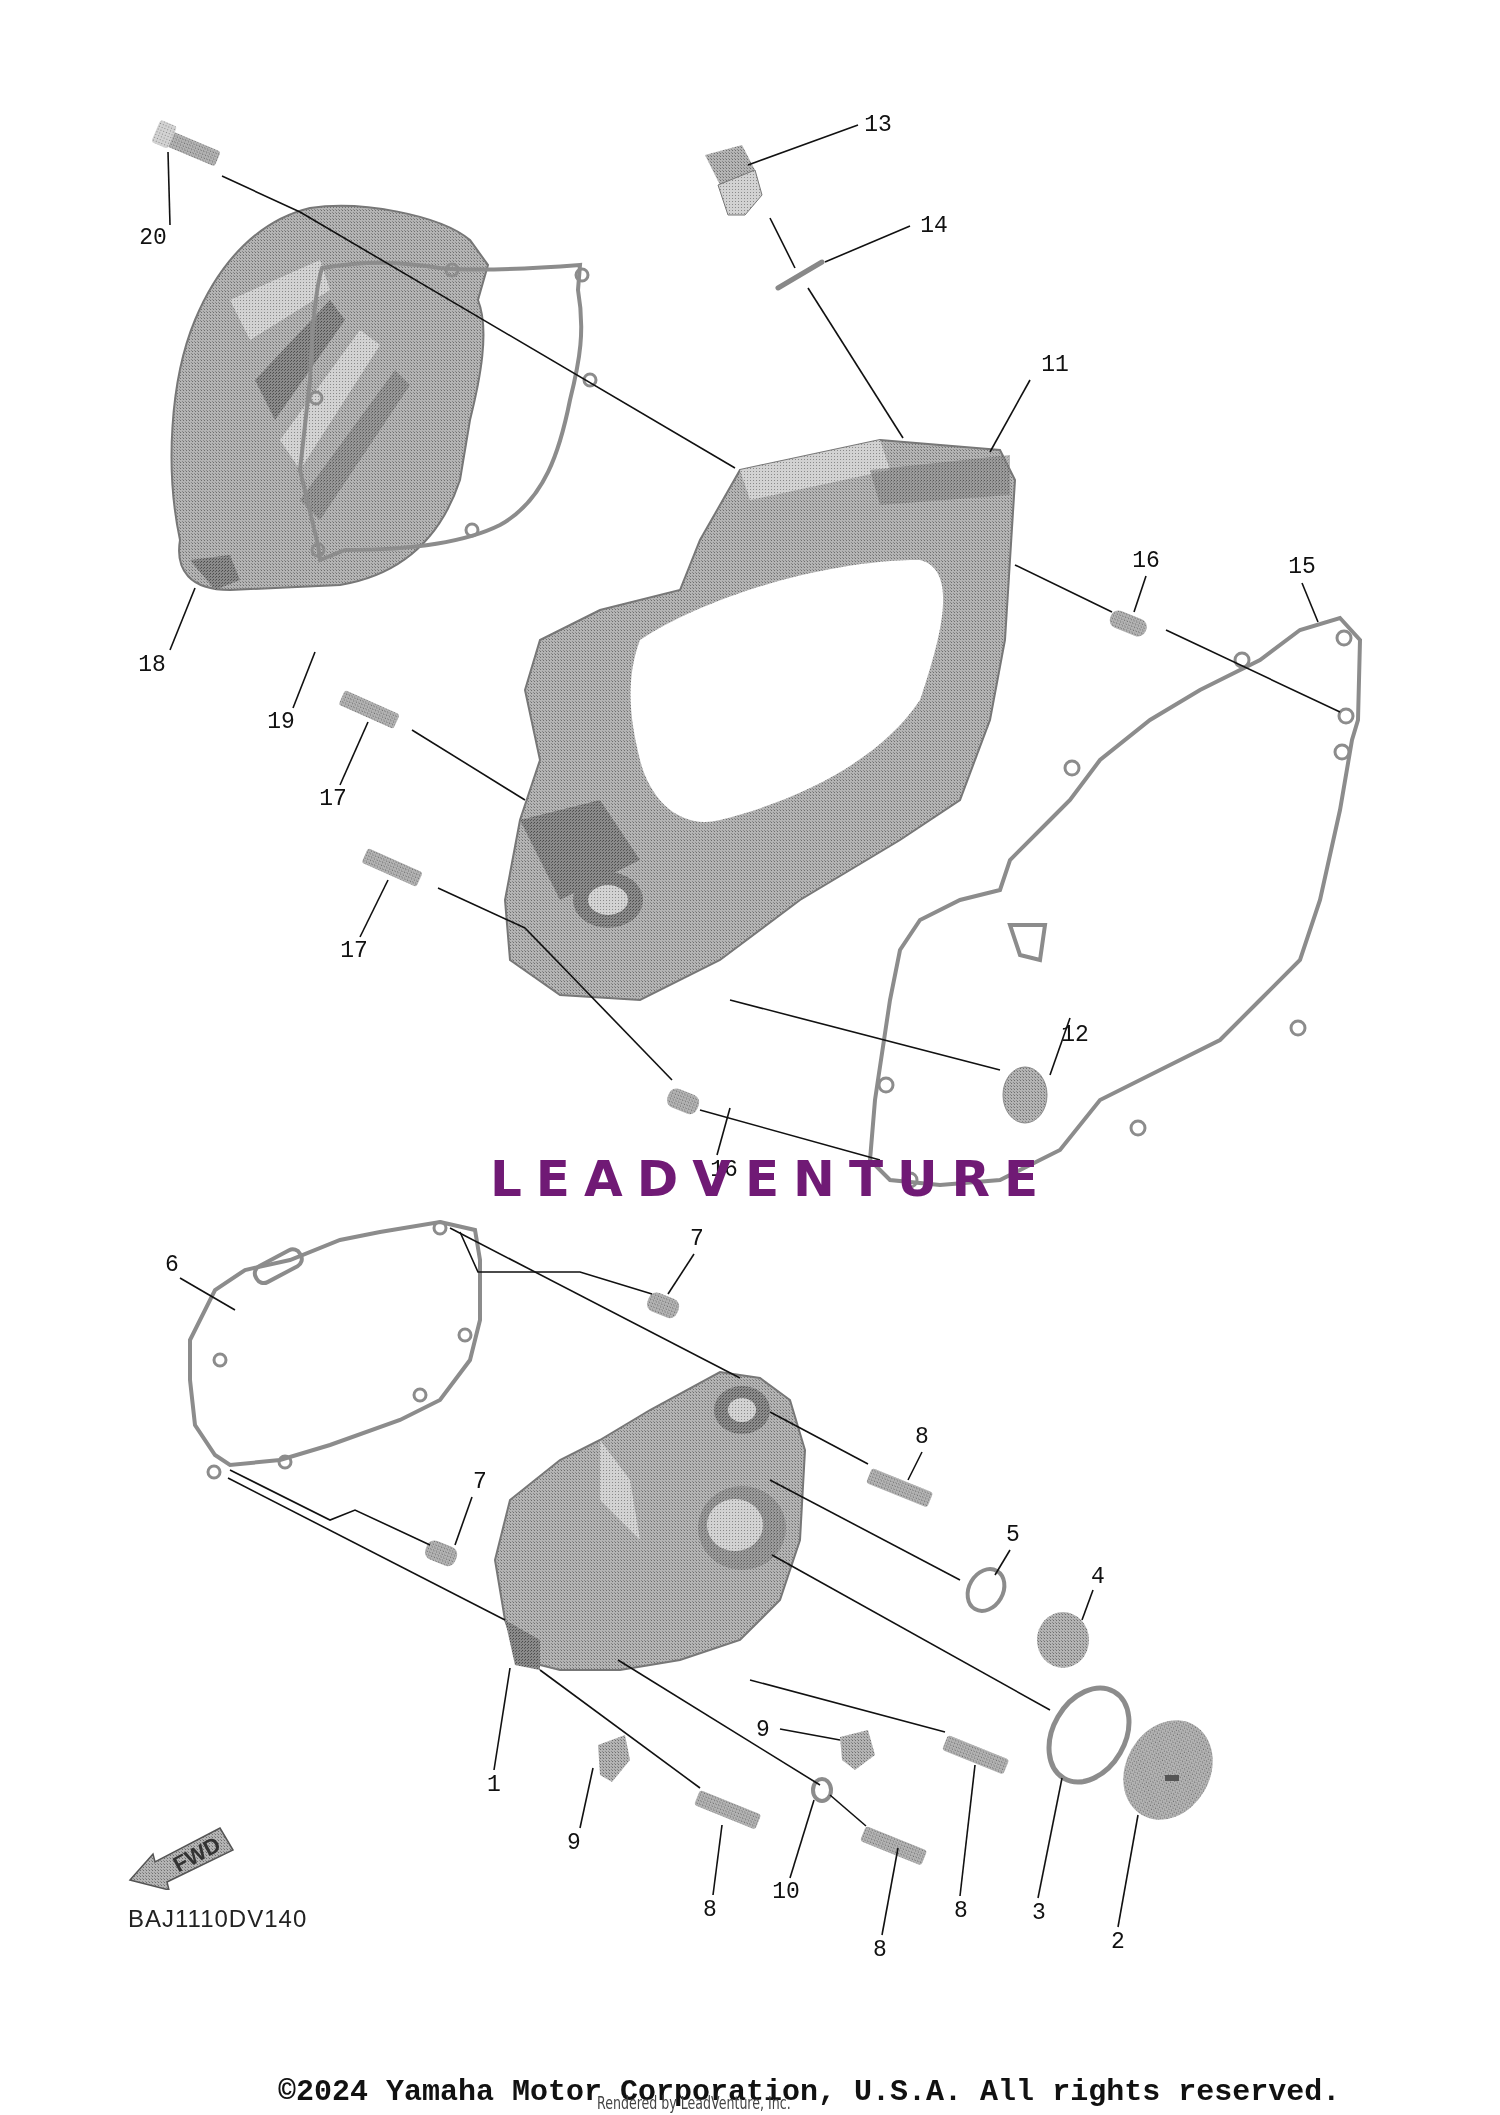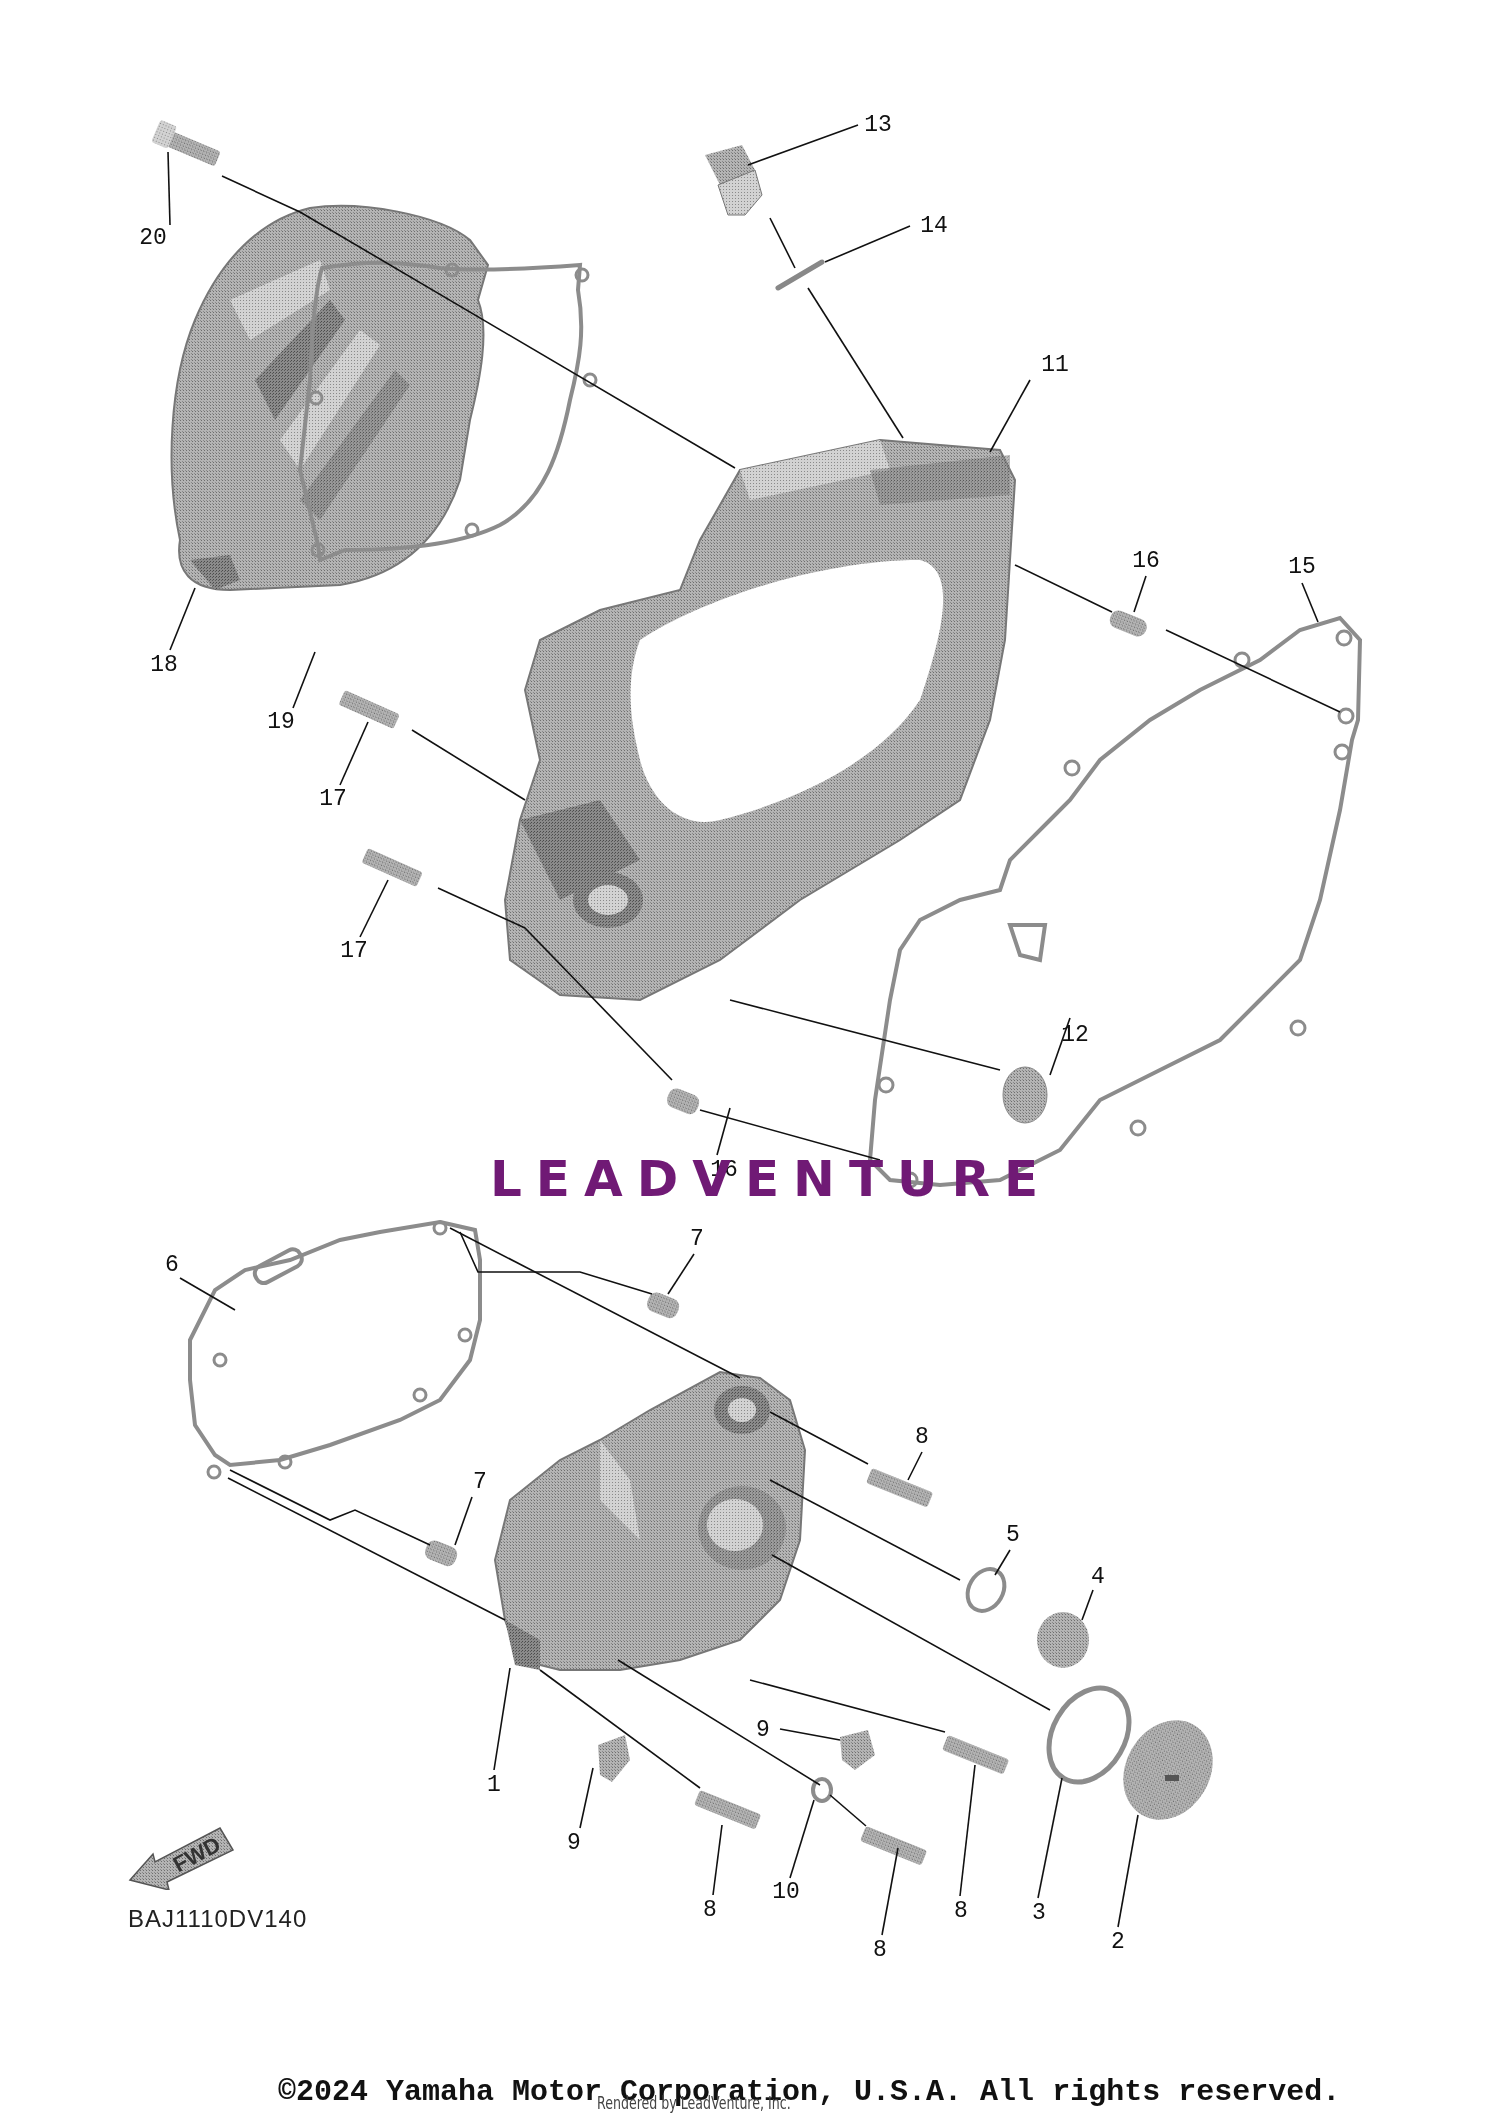--- a/index.html
+++ b/index.html
@@ -229,21 +229,21 @@
     <line x1="830" y1="1795" x2="866" y2="1826"></line>
     <line x1="1118" y1="1927" x2="1138" y2="1815"></line>
   </g>
 </svg>
 
 <div id="callouts">
     <div class="callout" style="left: 153px; top: 238px;">20</div>
     <div class="callout" style="left: 878px; top: 125px;">13</div>
     <div class="callout" style="left: 934px; top: 226px;">14</div>
     <div class="callout" style="left: 1030px; top: 365px; margin-left: 25px;">11</div>
-    <div class="callout" style="left: 152px; top: 665px; margin-left: 12px;">18</div>
+    <div class="callout" style="left: 152px; top: 665px;">18</div>
     <div class="callout" style="left: 281px; top: 722px; text-align: center;">19</div>
     <div class="callout" style="left: 1146px; top: 561px;">16</div>
     <div class="callout" style="left: 1302px; top: 567px;">15</div>
     <div class="callout" style="left: 333px; top: 799px;">17</div>
     <div class="callout" style="left: 354px; top: 951px;">17</div>
     <div class="callout" style="left: 1075px; top: 1035px;">12</div>
     <div class="callout" style="left: 724px; top: 1170px;">16</div>
     <div class="callout" style="left: 172px; top: 1265px;">6</div>
     <div class="callout" style="left: 697px; top: 1239px;">7</div>
     <div class="callout" style="left: 480px; top: 1482px;">7</div>

